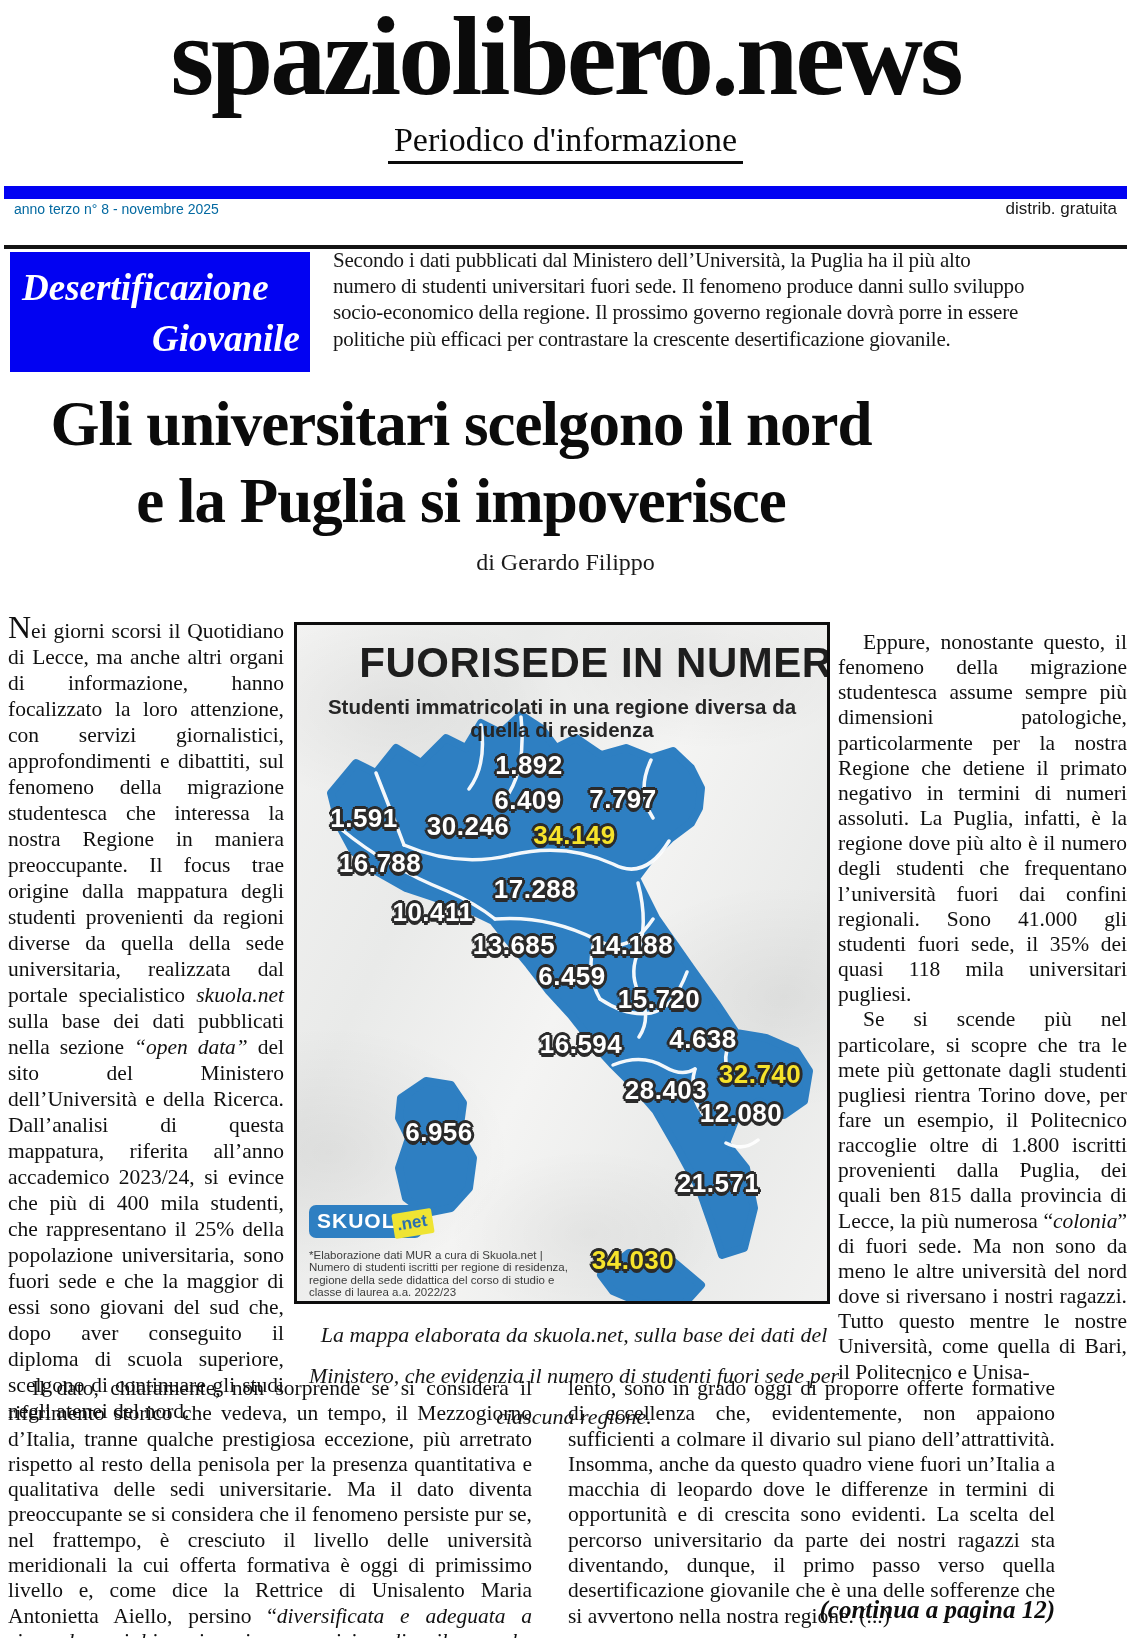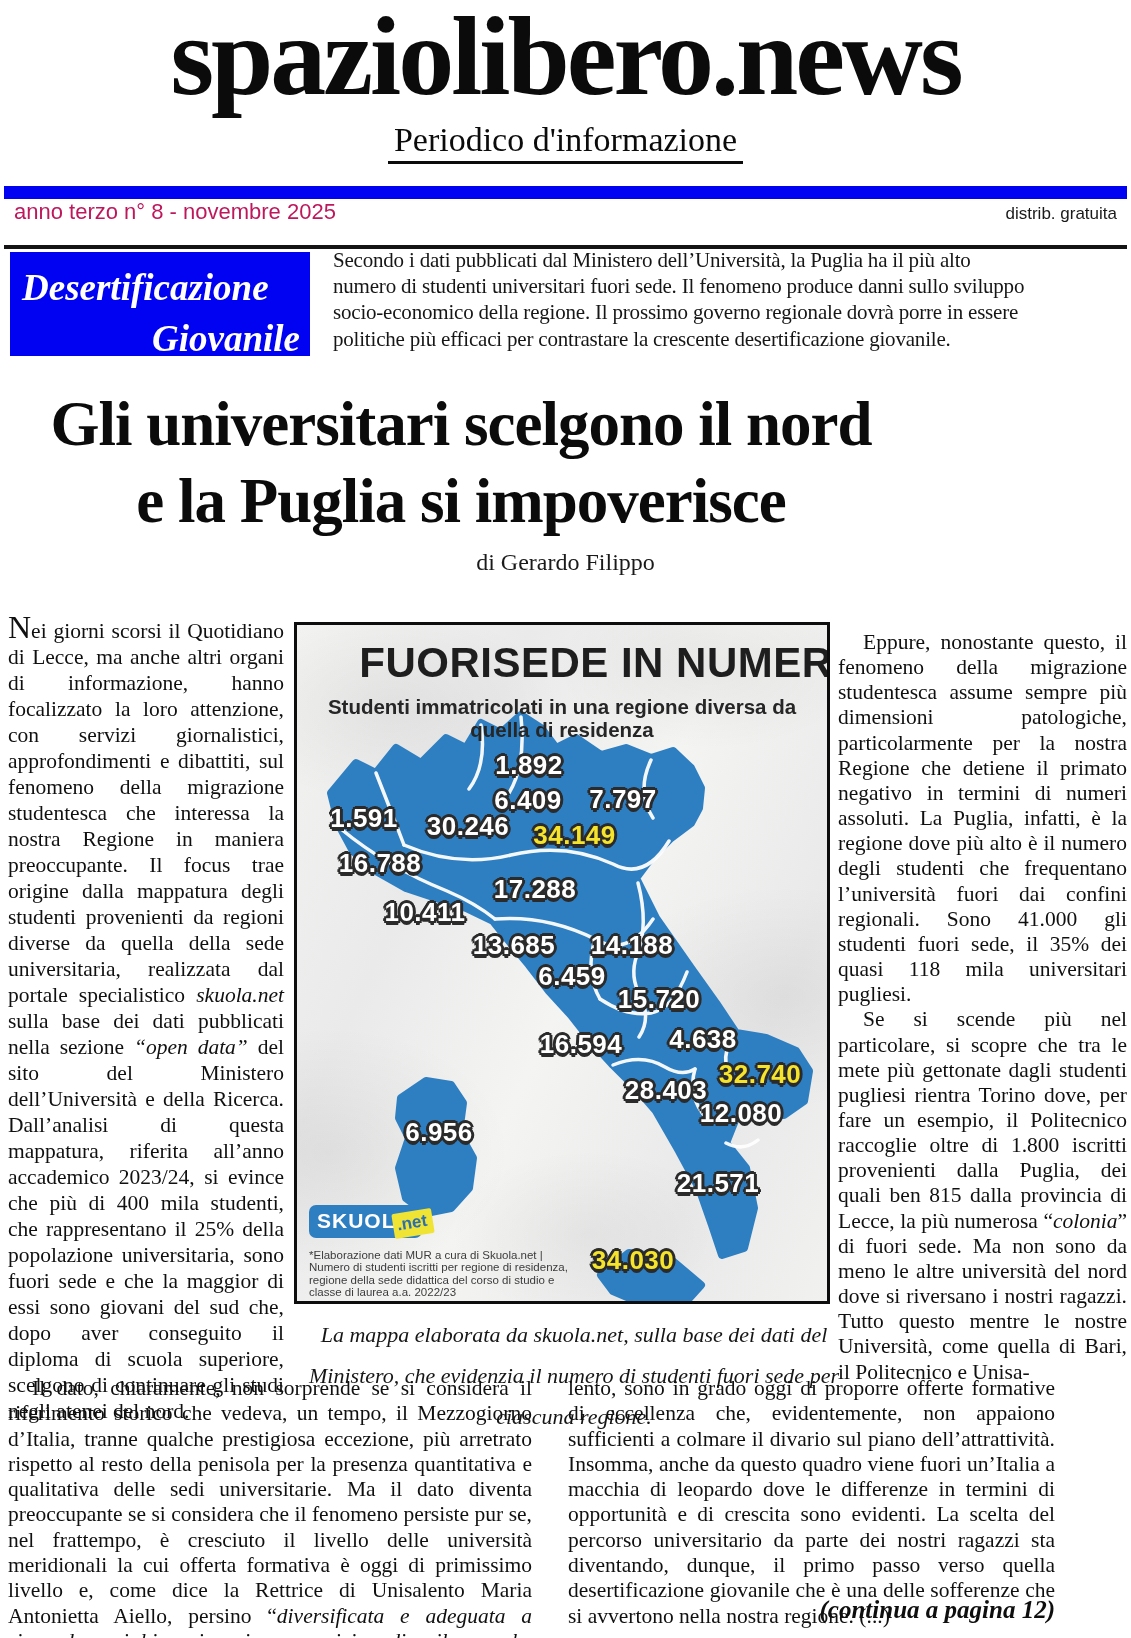--- a/index.html
+++ b/index.html
@@ -10,26 +10,26 @@
   
   .masthead{top:-4px;left:0;width:1131px;text-align:center;
     font-weight:bold;font-size:112px;line-height:1.08;letter-spacing:-3px;color:#0b0b0b;}
   .mast-sub-wrap{top:121px;left:0;width:1131px;text-align:center;}
   .mast-sub{display:inline-block;font-size:34px;border-bottom:3px solid #0b0b0b;
     padding:0 6px 2px 6px;color:#0b0b0b;}
   .blue-band{left:4px;top:186px;width:1123px;height:13px;background:#0202f2;}
   .issue-line{left:14px;top:199px;width:1103px;display:flex;
     justify-content:space-between;align-items:baseline;
     font-family:"Liberation Sans",sans-serif;}
-  .issue-left{font-size:22px;color:#be185d;}
+  .issue-left{font-size:14px;color:#0369a1;}
   .issue-right{font-size:17px;color:#1a1a1a;}
   .black-rule{left:4px;top:245px;width:1123px;height:4px;background:#141414;}
 
   
-  .kicker{left:10px;top:252px;width:300px;height:104px;background:#0202f2;
+  .kicker{left:10px;top:252px;width:300px;height:120px;background:#0202f2;
     box-sizing:border-box;padding:10px 10px 0 12px;}
   .kicker div{font-style:italic;font-weight:bold;color:#fff;font-size:37px;line-height:1.38;}
   .kicker .k2{text-align:right;}
 
   
   .lead{left:333px;top:247px;width:704px;font-size:21px;line-height:26.2px;
     letter-spacing:-0.2px;color:#161616;}
 
   
   .headline{left:0;top:386px;width:922px;text-align:center;font-weight:bold;
@@ -150,21 +150,21 @@
 
   <div>
       <div class="map-num" style="left: 232px; top: 140px;">1.892</div>
       <div class="map-num" style="left: 231px; top: 175px;">6.409</div>
       <div class="map-num" style="left: 326px; top: 174px;">7.797</div>
       <div class="map-num" style="left: 67px; top: 193px;">1.591</div>
       <div class="map-num" style="left: 171px; top: 201px;">30.246</div>
       <div class="map-num hl" style="left: 264px; top: 210px; padding-left: 27px;">34.149</div>
       <div class="map-num" style="left: 83px; top: 238px;">16.788</div>
       <div class="map-num" style="left: 238px; top: 264px;">17.288</div>
-      <div class="map-num" style="left: 128px; top: 287px;">10.411</div>
+      <div class="map-num" style="left: 136px; top: 287px;">10.411</div>
       <div class="map-num" style="left: 217px; top: 320px;">13.685</div>
       <div class="map-num" style="left: 335px; top: 320px;">14.188</div>
       <div class="map-num" style="left: 275px; top: 351px;">6.459</div>
       <div class="map-num" style="left: 362px; top: 374px;">15.720</div>
       <div class="map-num" style="left: 284px; top: 419px;">16.594</div>
       <div class="map-num" style="left: 406px; top: 414px;">4.638</div>
       <div class="map-num hl" style="left: 463px; top: 449px;">32.740</div>
       <div class="map-num" style="left: 369px; top: 465px;">28.403</div>
       <div class="map-num" style="left: 444px; top: 488px;">12.080</div>
       <div class="map-num" style="left: 142px; top: 507px;">6.956</div>

